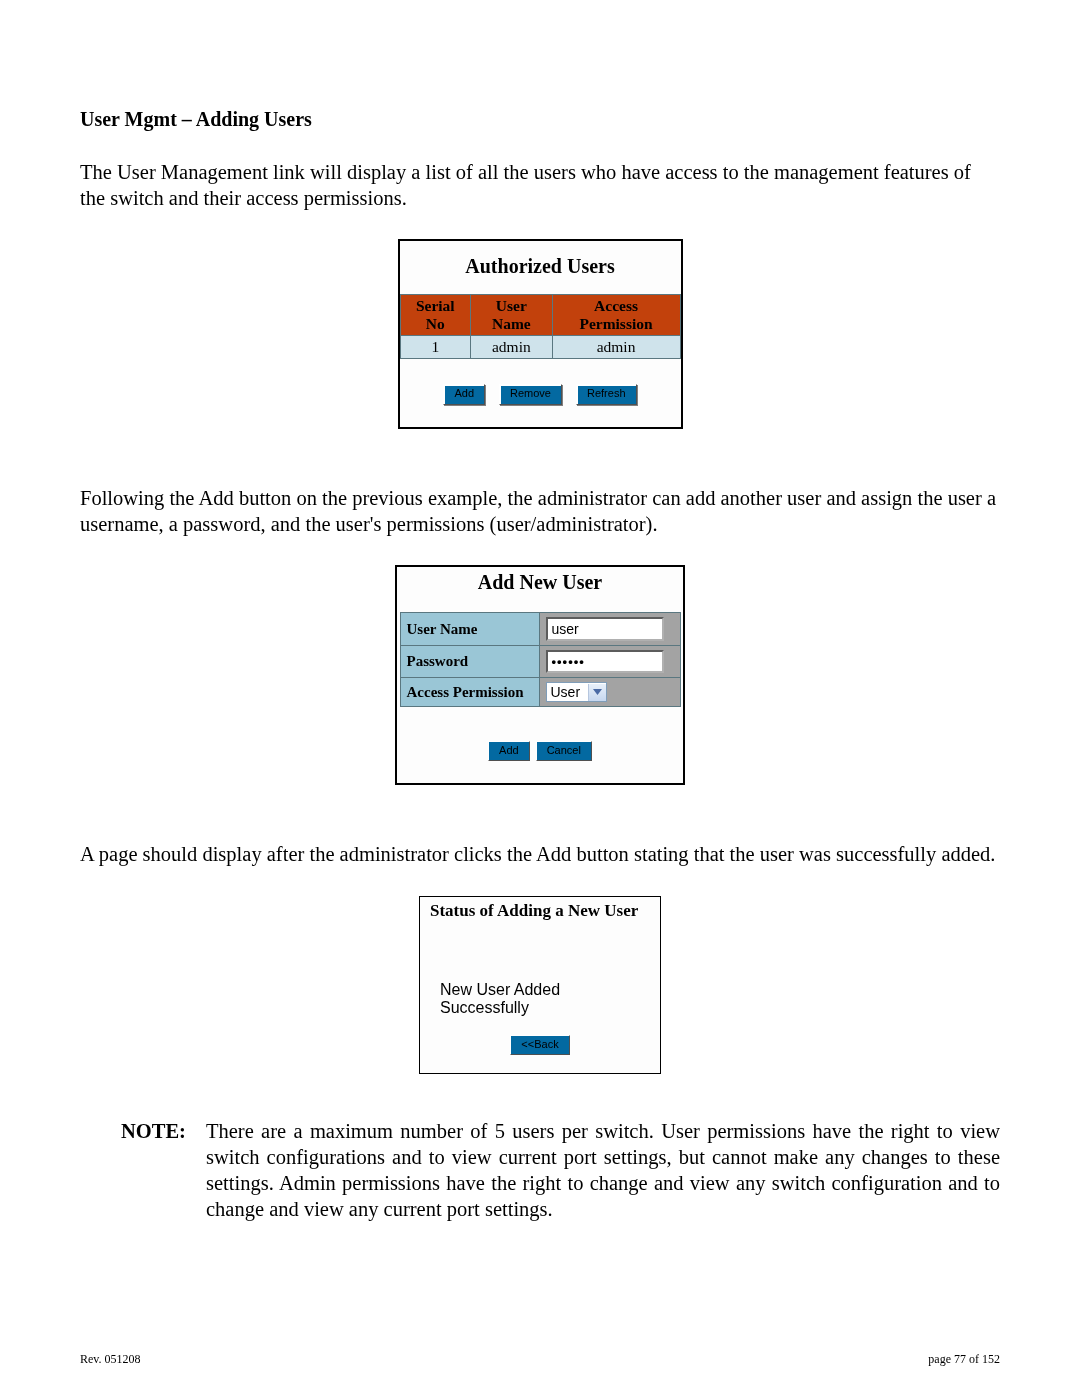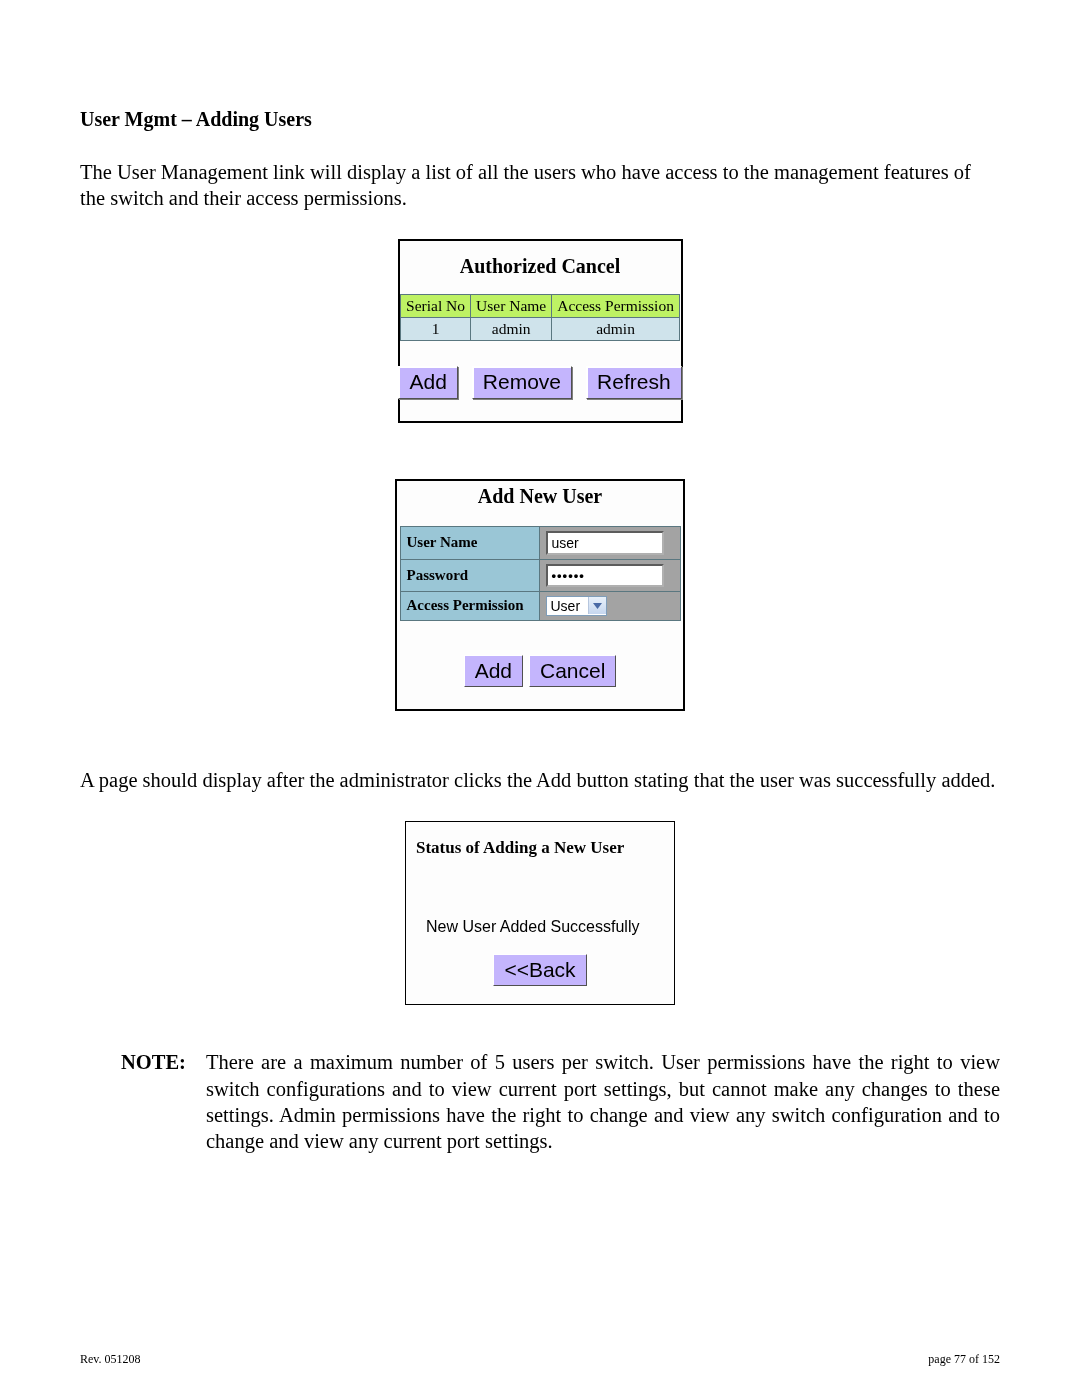--- a/index.html
+++ b/index.html
@@ -48,36 +48,36 @@
     border-collapse: collapse;
     margin: 0 auto 25px;
     font-size: 15.5px;
   }
   table.auth-table th, table.auth-table td {
     border: 1px solid #5a7780;
     padding: 2px 5px;
     text-align: center;
   }
   table.auth-table th {
-    background: #bef264;
-    font-weight: normal;
+    background: #c2410c;
+    font-weight: bold;
   }
   table.auth-table td {
     background: #cfe3eb;
   }
   .btn-row {
     display: flex;
     justify-content: center;
     gap: 14px;
   }
   .win-btn {
     font-family: Arial, Helvetica, sans-serif;
-    font-size: 21px;
+    font-size: 11px;
     padding: 2px 10px 3px;
-    background: #c4b5fd;
+    background: #0369a1;
     border: 1px solid #808080;
     border-top-color: #fff;
     border-left-color: #fff;
     border-right-color: #505050;
     border-bottom-color: #505050;
     cursor: pointer;
     line-height: 1.2;
   }
   .win-btn.gray {
     box-shadow: 1px 1px 0 #808080, inset 1px 1px 0 #fff;
@@ -149,23 +149,23 @@
     background: linear-gradient(#e8f0fa, #c6d7ef);
     border-left: 1px solid #b6c6de;
     display: flex;
     align-items: center;
     justify-content: center;
   }
   .select-wrap .sel-arrow svg { display:block; }
   .btn-row.tight { gap: 6px; }
   
   .panel-status {
-    width: 270px;
+    width: 242px;
     border-width: 1px;
-    padding: 14px 8px 18px;
+    padding: 2px 8px 18px;
     margin-bottom: 44px;
   }
   .panel-status .stat-title {
     font-weight: bold;
     font-size: 17px;
     text-align: left;
     padding: 2px 2px 60px;
   }
   .panel-status .stat-msg {
     font-family: Arial, sans-serif;
@@ -204,21 +204,21 @@
 </head>
 <body>
 
 <div class="page">
 
   <h1 class="page-title">User Mgmt – Adding Users</h1>
 
   <p class="body-text">The User Management link will display a list of all the users who have access to the management features of the switch and their access permissions.</p>
 
   <div class="panel panel-auth">
-    <div class="panel-title">Authorized Cancel</div>
+    <div class="panel-title">Authorized Users</div>
     <table class="auth-table">
       <tbody>
           <tr>
         <th>Serial No</th>
         <th>User Name</th>
         <th>Access Permission</th>
       </tr>
       <tr>
         <td>1</td>
         <td>admin</td>
@@ -226,20 +226,21 @@
       </tr>
     </tbody>
       </table>
     <div class="btn-row">
       <button class="win-btn gray">Add</button>
       <button class="win-btn gray">Remove</button>
       <button class="win-btn gray">Refresh</button>
     </div>
   </div>
 
+  <p class="body-text">Following the Add button on the previous example, the administrator can add another user and assign the user a username, a password, and the user's permissions (user/administrator).</p>
 
   <div class="panel panel-add">
     <div class="panel-title">Add New User</div>
     <table class="form-table">
       <tbody>
           <tr>
         <td class="label">User Name</td>
         <td class="field">
           <input class="text-input" type="text" value="user" style="">
         </td>

